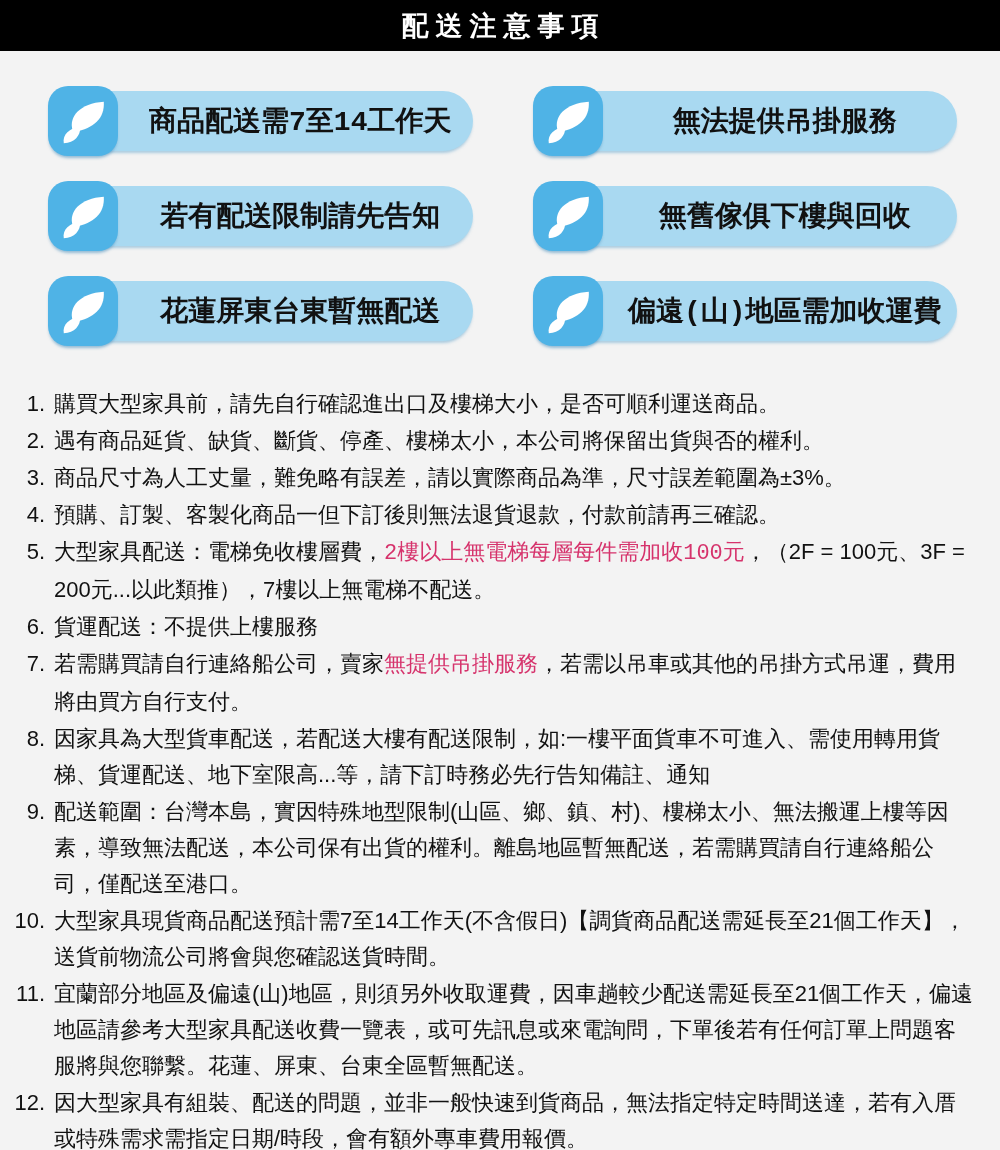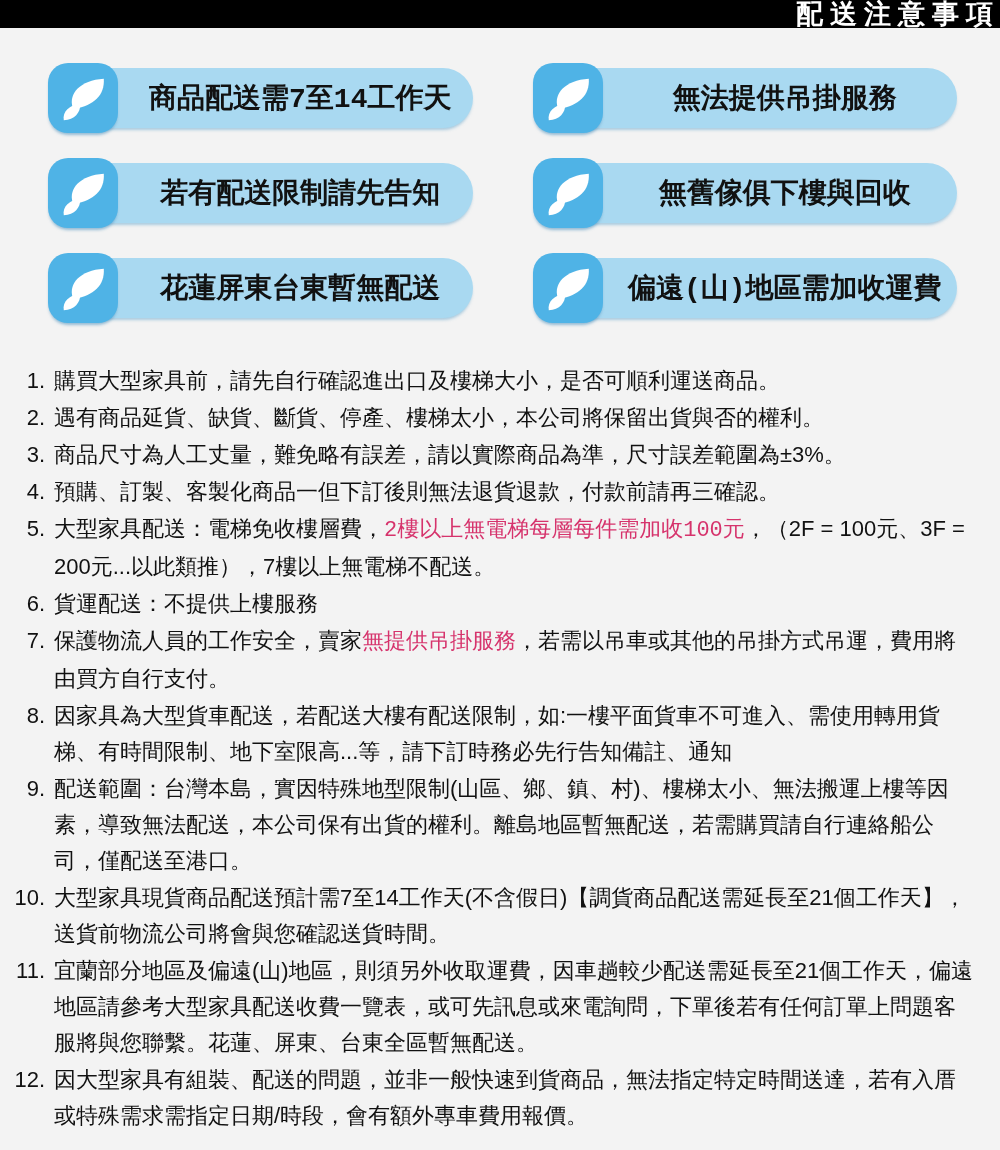--- a/index.html
+++ b/index.html
@@ -5,22 +5,22 @@
   * { box-sizing: border-box; }
   html, body { margin: 0; padding: 0; }
   body {
     width: 1000px; height: 1150px;
     background: #f3f3f3;
     font-family: "Liberation Sans", "DejaVu Sans", sans-serif;
     color: #111;
     overflow: hidden;
   }
   .header {
-    height: 28px; background: #000;
-    display: flex; align-items: center; justify-content: flex-end;
+    height: 51px; background: #000;
+    display: flex; align-items: center; justify-content: center;
   }
   .header .title {
     color: #fff; font-size: 27px; font-weight: bold;
     letter-spacing: 7px; text-indent: 7px;
   }
   .badges {
     display: grid;
     grid-template-columns: 1fr 1fr;
     column-gap: 60px; row-gap: 25px;
     padding: 35px 43px 22px 48px;
@@ -142,25 +142,25 @@
   <div class="note">
     <span class="num">5.</span>
     <p class="txt"><span>大型家具配送：電梯免收樓層費，</span><span class="hl">2樓以上無電梯每層每件需加收100元</span><span>，（2F = 100元、3F = 200元...以此類推），7樓以上無電梯不配送。</span></p>
   </div>
   <div class="note">
     <span class="num">6.</span>
     <p class="txt"><span>貨運配送：不提供上樓服務</span></p>
   </div>
   <div class="note">
     <span class="num">7.</span>
-    <p class="txt"><span>保護物流人員的工作安全，賣家</span><span class="hl">無提供吊掛服務</span><span>，若需以吊車或其他的吊掛方式吊運，費用將由買方自行支付。</span></p>
+    <p class="txt"><span>若需購買請自行連絡船公司，賣家</span><span class="hl">無提供吊掛服務</span><span>，若需以吊車或其他的吊掛方式吊運，費用將由買方自行支付。</span></p>
   </div>
   <div class="note">
     <span class="num">8.</span>
-    <p class="txt"><span>因家具為大型貨車配送，若配送大樓有配送限制，如:一樓平面貨車不可進入、需使用轉用貨梯、有時間限制、地下室限高...等，請下訂時務必先行告知備註、通知</span></p>
+    <p class="txt"><span>因家具為大型貨車配送，若配送大樓有配送限制，如:一樓平面貨車不可進入、需使用轉用貨梯、貨運配送、地下室限高...等，請下訂時務必先行告知備註、通知</span></p>
   </div>
   <div class="note">
     <span class="num">9.</span>
     <p class="txt"><span>配送範圍：台灣本島，實因特殊地型限制(山區、鄉、鎮、村)、樓梯太小、無法搬運上樓等因素，導致無法配送，本公司保有出貨的權利。離島地區暫無配送，若需購買請自行連絡船公司，僅配送至港口。</span></p>
   </div>
   <div class="note">
     <span class="num">10.</span>
     <p class="txt"><span>大型家具現貨商品配送預計需7至14工作天(不含假日)【調貨商品配送需延長至21個工作天】，送貨前物流公司將會與您確認送貨時間。</span></p>
   </div>
   <div class="note">

